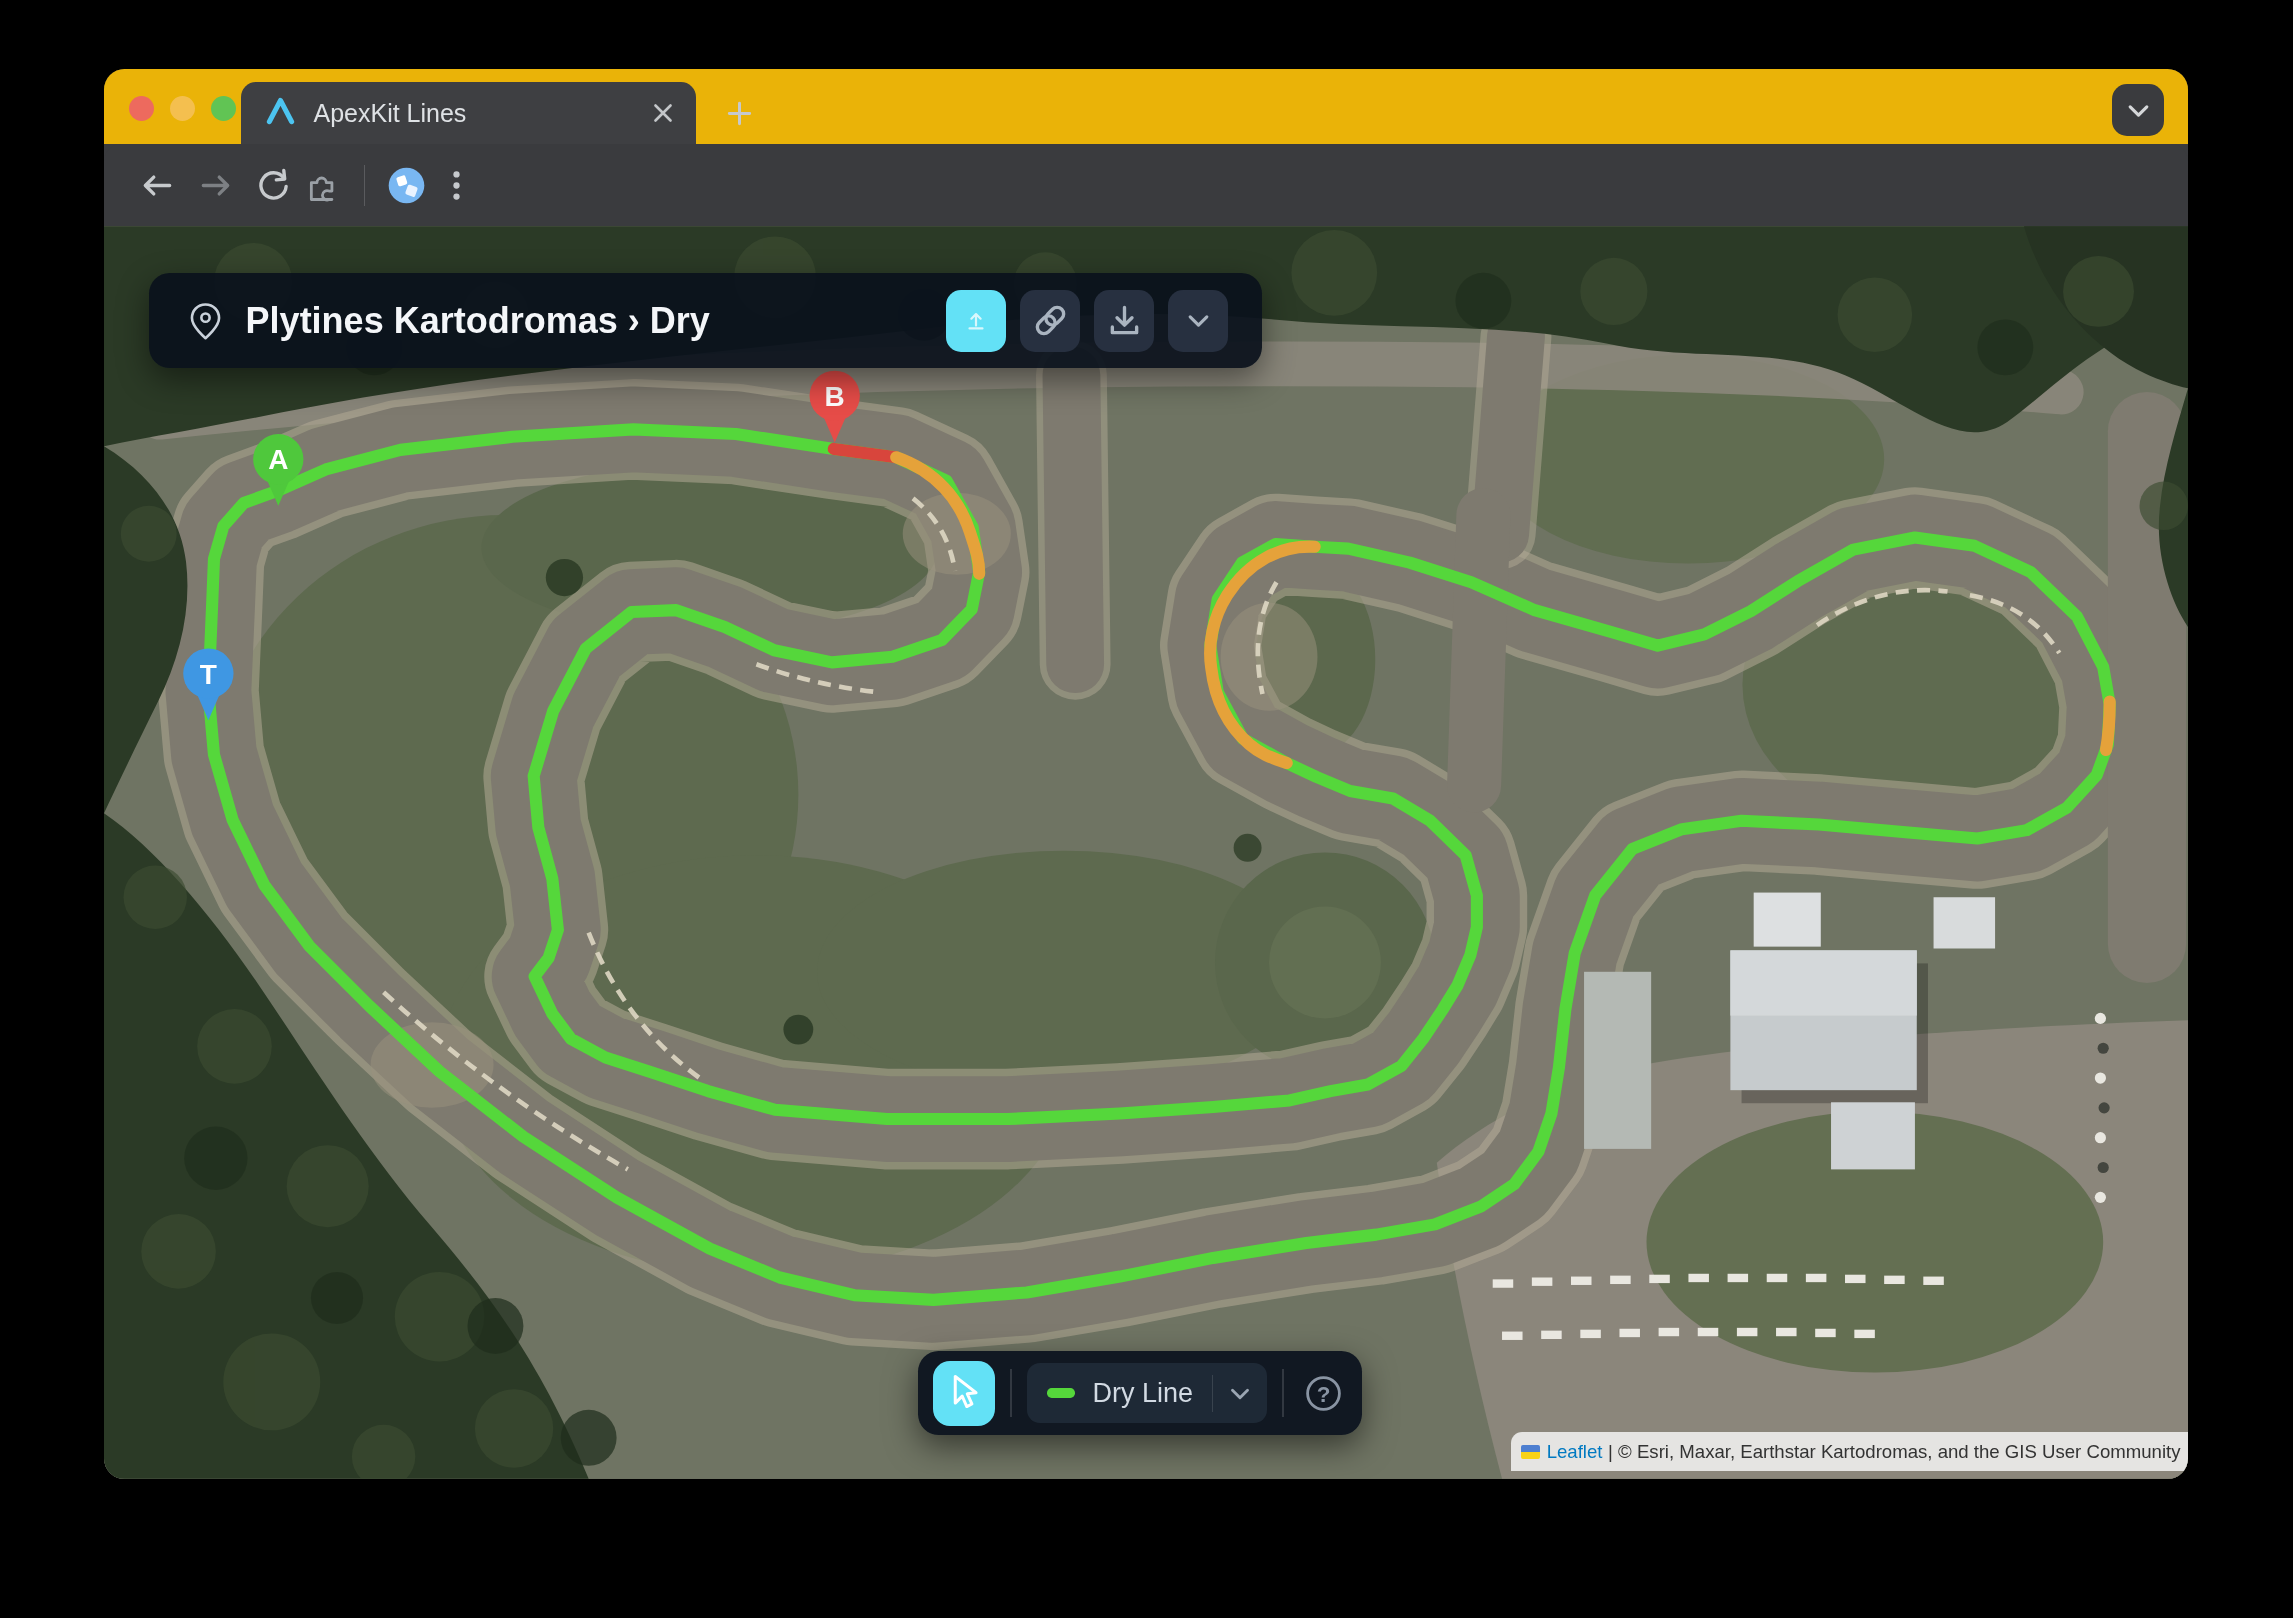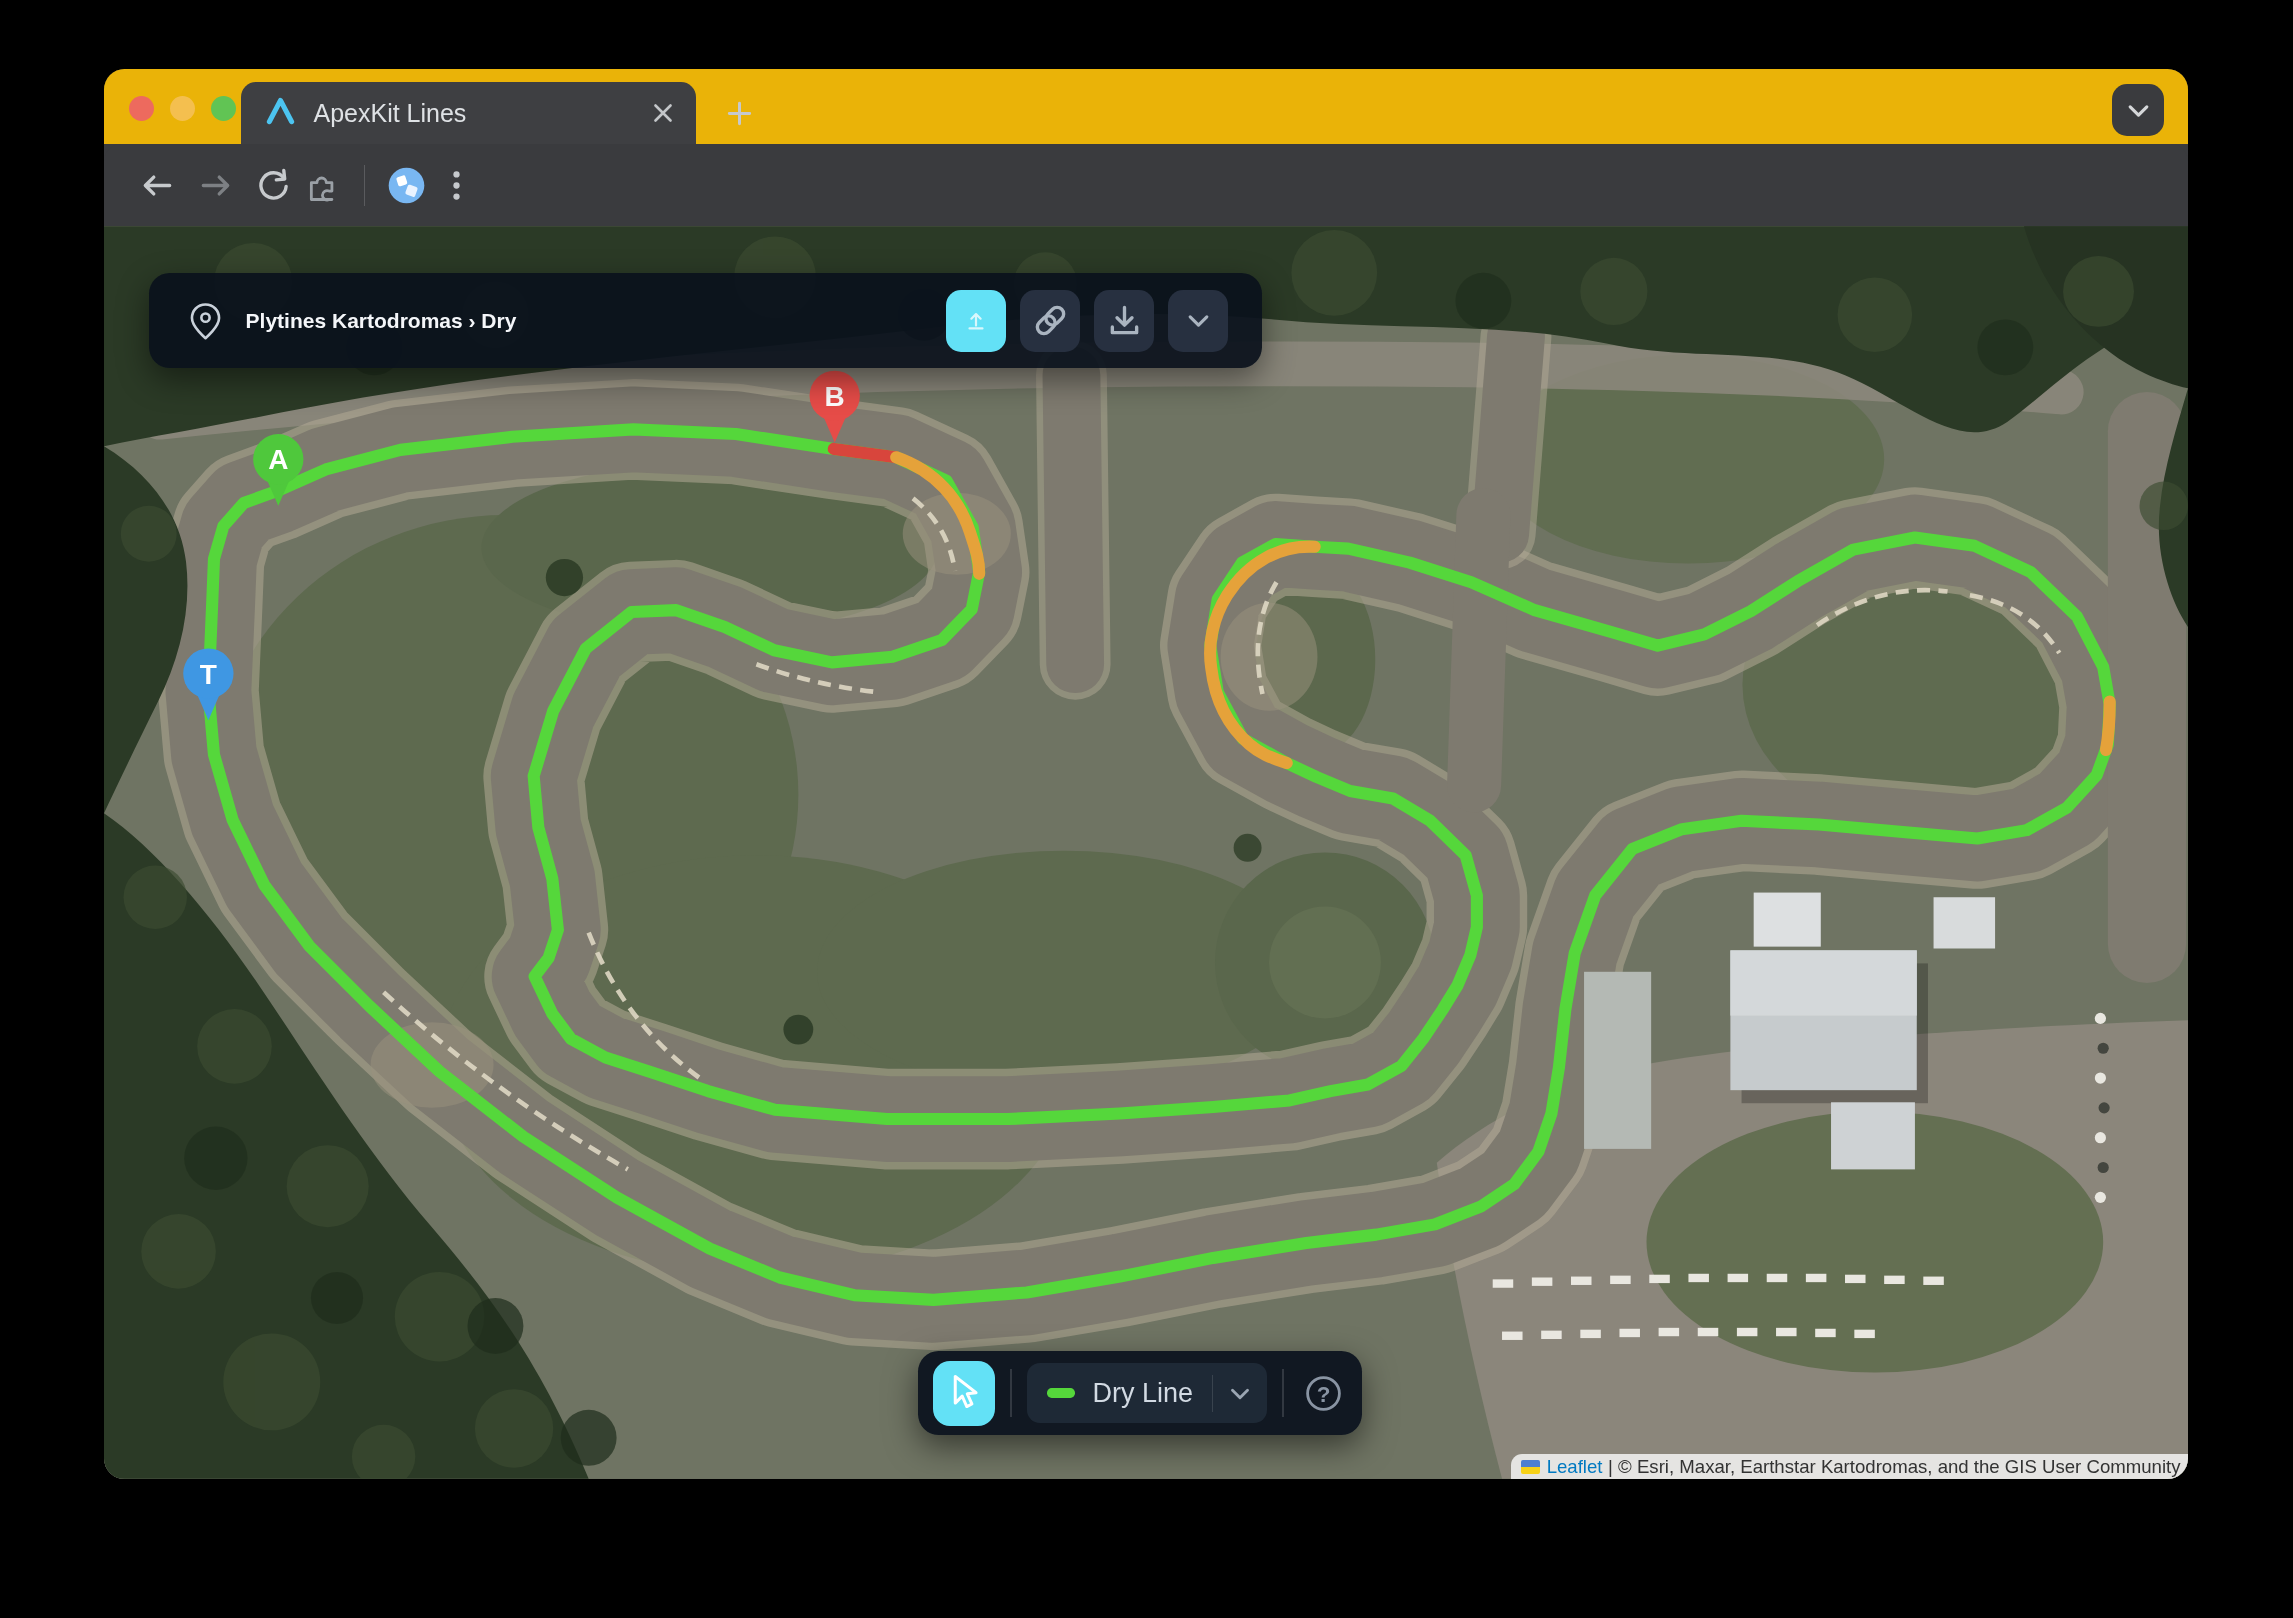--- a/index.html
+++ b/index.html
@@ -32,42 +32,42 @@
   .tb-sep { width:1.9px; height:41px; background:#5a5b5e; margin:0 9.3px; }
 
   
   .map { position:relative; height:1253px; background:#6f7463; overflow:hidden; }
   .map > svg { position:absolute; inset:0; }
 
   
   .site-panel { position:absolute; left:45px; top:47px; width:1113px; height:95px;
                 background:rgba(10,17,28,.93); border-radius:20.5px; display:flex; align-items:center;
                 padding:0 34px 0 35px; box-shadow:0 11.2px 32px rgba(0,0,0,.45); }
-  .track-title { color:#f4f6f9; font-size:21px; font-weight:bold; margin-left:18.6px; flex:1; white-space:nowrap; }
+  .track-title { color:#f4f6f9; font-size:36px; font-weight:bold; margin-left:18.6px; flex:1; white-space:nowrap; }
   .hdr-btn { width:60px; height:62px; border-radius:15px; background:#273040; margin-left:14px;
              display:flex; align-items:center; justify-content:center; }
   .hdr-btn.cyan { background:#63e1f6; }
 
   
   .tool-dock { position:absolute; left:814px; top:1125px; width:444px; height:84px;
                background:rgba(12,19,31,.95); border-radius:20.5px; display:flex; align-items:center;
                padding:0 15px; gap:15px; box-shadow:0 11.2px 32px rgba(0,0,0,.5); }
   .dock-btn-cyan { width:65px; height:65px; border-radius:17px; background:#63e1f6;
                    display:flex; align-items:center; justify-content:center; }
   .dock-sep { width:1.9px; height:48px; background:rgba(255,255,255,.14); }
   .line-select { height:60px; background:#1e2936; border-radius:13px; display:flex; align-items:center;
                  padding:0 0 0 20.5px; flex:1; }
   .line-swatch { width:28px; height:9.3px; border-radius:4.7px; background:#55d73b; }
   .line-label { color:#d2dae3; font-size:27px; margin:0 18.6px 0 17px; white-space:nowrap; }
   .sel-sep { width:1.9px; height:37px; background:rgba(255,255,255,.12); }
   .sel-chev { width:54px; height:60px; display:flex; align-items:center; justify-content:center; }
   .help-btn { width:50px; height:50px; border-radius:50%; display:flex; align-items:center; justify-content:center; }
 
   
-  .attribution { position:absolute; right:0; bottom:0; height:25px; background:rgba(255,255,255,.78);
+  .attribution { position:absolute; right:0; bottom:8px; height:39px; background:rgba(255,255,255,.78);
                  border-radius:11.2px 0 0 0; display:flex; align-items:center; padding:0 7.5px 0 9.3px;
                  font-size:18.6px; color:#333; white-space:nowrap; }
   .flag { width:19.6px; height:14px; border-radius:1.9px; overflow:hidden; display:inline-block; margin-right:6.5px; }
   .flag i { display:block; height:50%; } .flag .fb { background:#4e7fd0; } .flag .fy { background:#f7d117; }
   .leaflet-link { color:#0079c1; text-decoration:none; margin-right:5.6px; }
 </style>
 </head>
 <body>
 
 <div class="window">

